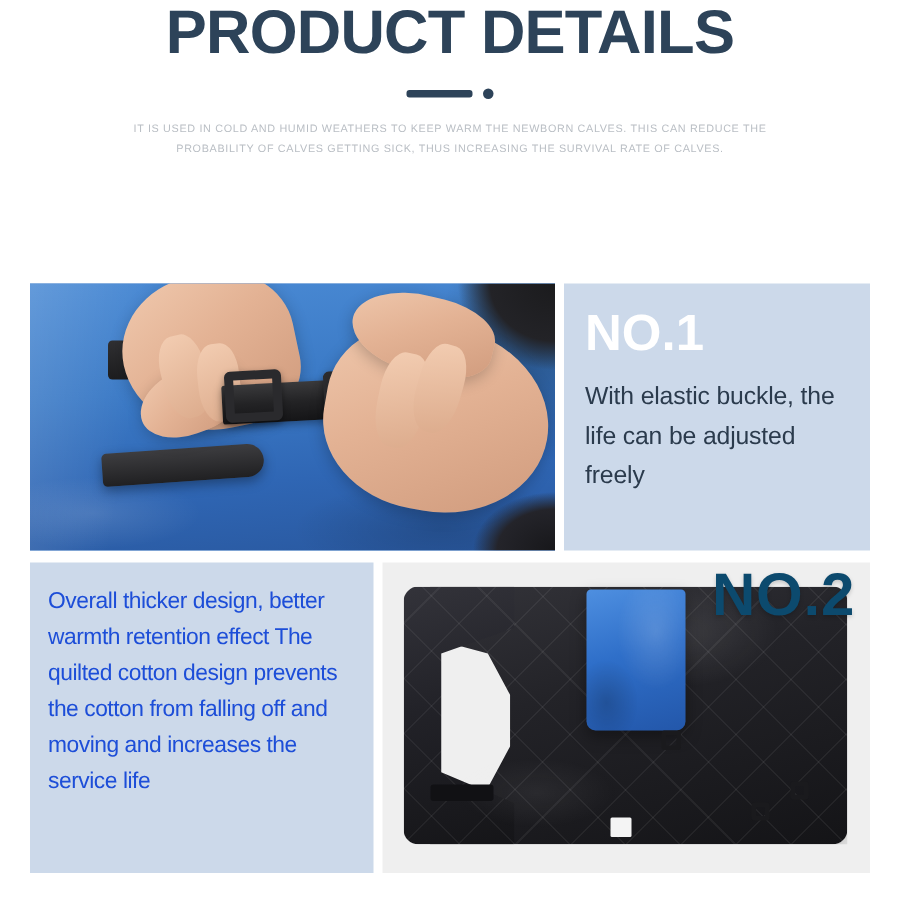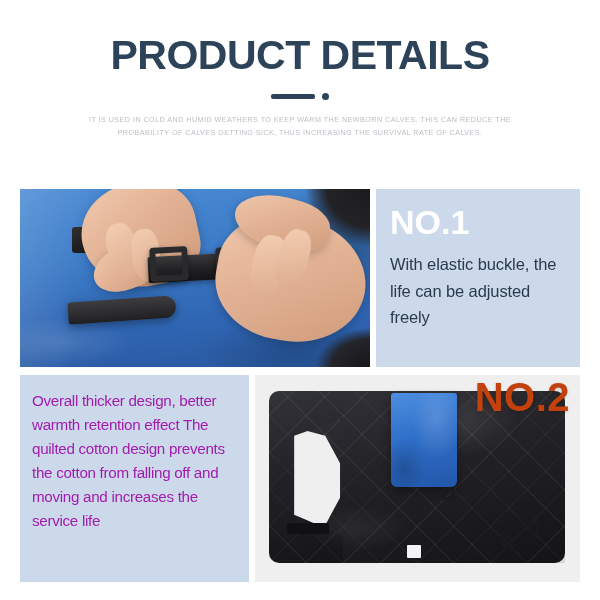--- a/index.html
+++ b/index.html
@@ -9,21 +9,20 @@
     height: 600px;
     background: #ffffff;
     font-family: "Liberation Sans", sans-serif;
     overflow: hidden;
     position: relative;
   }
 
   
   .header {
     width: 600px;
-    padding-top: 34px;
     text-align: center;
   }
 
   .page-title {
     font-family: "Liberation Sans", sans-serif;
     font-size: 41px;
     font-weight: bold;
     letter-spacing: -0.5px;
     color: #2d4359;
     line-height: 1.05;
@@ -217,21 +216,21 @@
   .panel-two {
     width: 229px;
     height: 207px;
     background: #ccd9ea;
     padding: 14px 10px 0 12px;
   }
 
   .panel-two-text {
     font-size: 15.2px;
     line-height: 1.58;
-    color: #a21caf;
+    color: #1d4ed8;
     letter-spacing: -0.3px;
   }
 
   .photo-blanket {
     width: 325px;
     height: 207px;
     margin-left: 6px;
     position: relative;
     overflow: hidden;
     background: #efefef;
@@ -329,21 +328,21 @@
     border: 3px solid #1a1a1d;
     border-radius: 2px;
   }
 
   .badge-no2 {
     position: absolute;
     right: 10px;
     top: 2px;
     font-size: 40px;
     font-weight: bold;
-    color: #c2410c;
+    color: #0c4a6e;
     letter-spacing: 0.5px;
     line-height: 1;
     text-shadow: 0 1px 3px rgba(0,0,0,.18);
   }
 </style>
 </head>
 <body>
 
 <div class="header">
   <div class="page-title">PRODUCT DETAILS</div>

